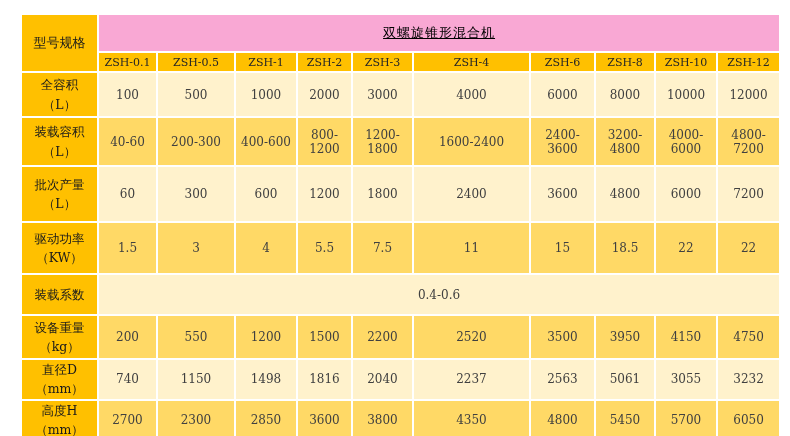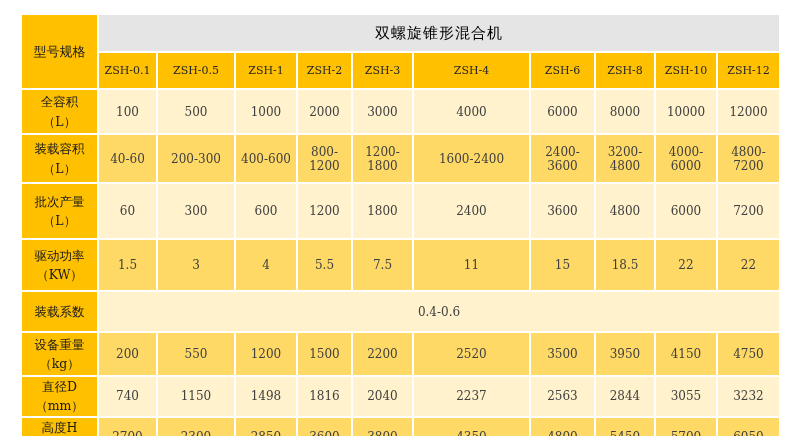--- a/index.html
+++ b/index.html
@@ -32,25 +32,26 @@
     font-weight: normal;
     overflow: hidden;
   }
   th.corner {
     background: #FFC000;
     font-size: 13px;
     color: #1a1a1a;
     font-family: "DejaVu Serif", serif;
   }
   th.title-cell {
-    background: #e5e5e5;
-    font-size: 15px;
+    background: #f9a8d4;
+    font-size: 13px;
     font-weight: bold;
     color: #000000;
     letter-spacing: 1px;
+    text-decoration: underline;
   }
   th.model {
     background: #FFC000;
     font-size: 11px;
     color: #262626;
     font-family: "DejaVu Serif", serif;
   }
   th.rowlabel {
     background: #FFC000;
     font-size: 12.5px;
@@ -92,21 +93,21 @@
         <col style="width:65px">
         <col style="width:60px">
       <col style="width:62px">
         <col style="width:63px">
     </colgroup>
     <tbody id="spec-tbody">
         <tr style="height: 38px;">
           <th class="corner" rowspan="2">型号规格</th>
           <th class="title-cell" colspan="10">双螺旋锥形混合机</th>
         </tr>
-        <tr style="height: 37px;">
+        <tr style="height: 20px;">
           <th class="model">ZSH-0.1</th>
           <th class="model">ZSH-0.5</th>
           <th class="model">ZSH-1</th>
           <th class="model">ZSH-2</th>
           <th class="model">ZSH-3</th>
           <th class="model">ZSH-4</th>
           <th class="model">ZSH-6</th>
           <th class="model">ZSH-8</th>
           <th class="model">ZSH-10</th>
           <th class="model">ZSH-12</th>
@@ -201,21 +202,21 @@
           <th class="rowlabel">
             <div>直径D（mm）</div>
           </th>
           <td class="cell light">740</td>
           <td class="cell light">1150</td>
           <td class="cell light">1498</td>
           <td class="cell light">1816</td>
           <td class="cell light">2040</td>
           <td class="cell light">2237</td>
           <td class="cell light">2563</td>
-          <td class="cell light">2844</td>
+          <td class="cell light">5061</td>
           <td class="cell light">3055</td>
           <td class="cell light">3232</td>
         </tr>
         <tr style="height: 20px;">
           <th class="rowlabel">
             <div>高度H（mm）</div>
           </th>
           <td class="cell medium">2700</td>
           <td class="cell medium">2300</td>
           <td class="cell medium">2850</td>

